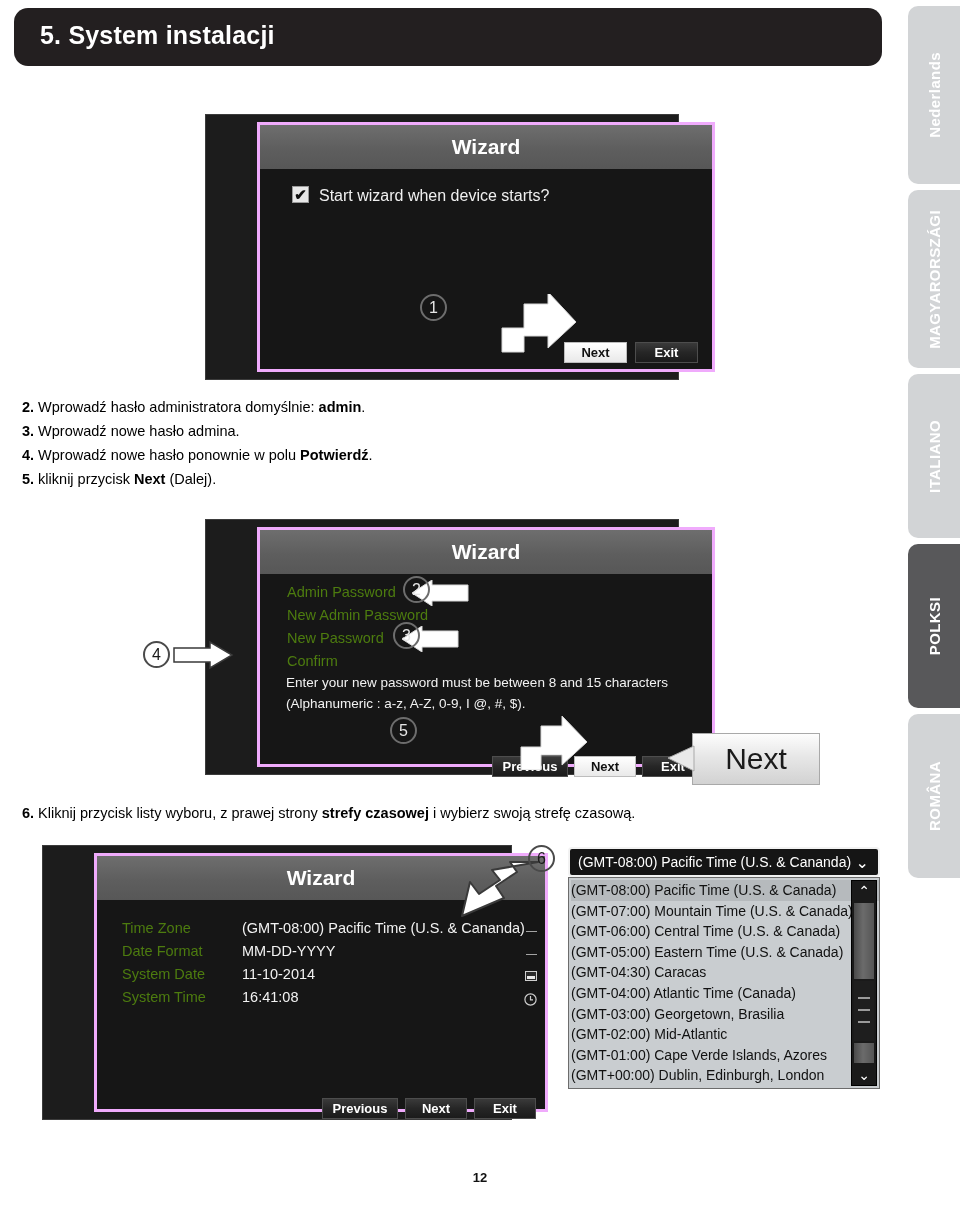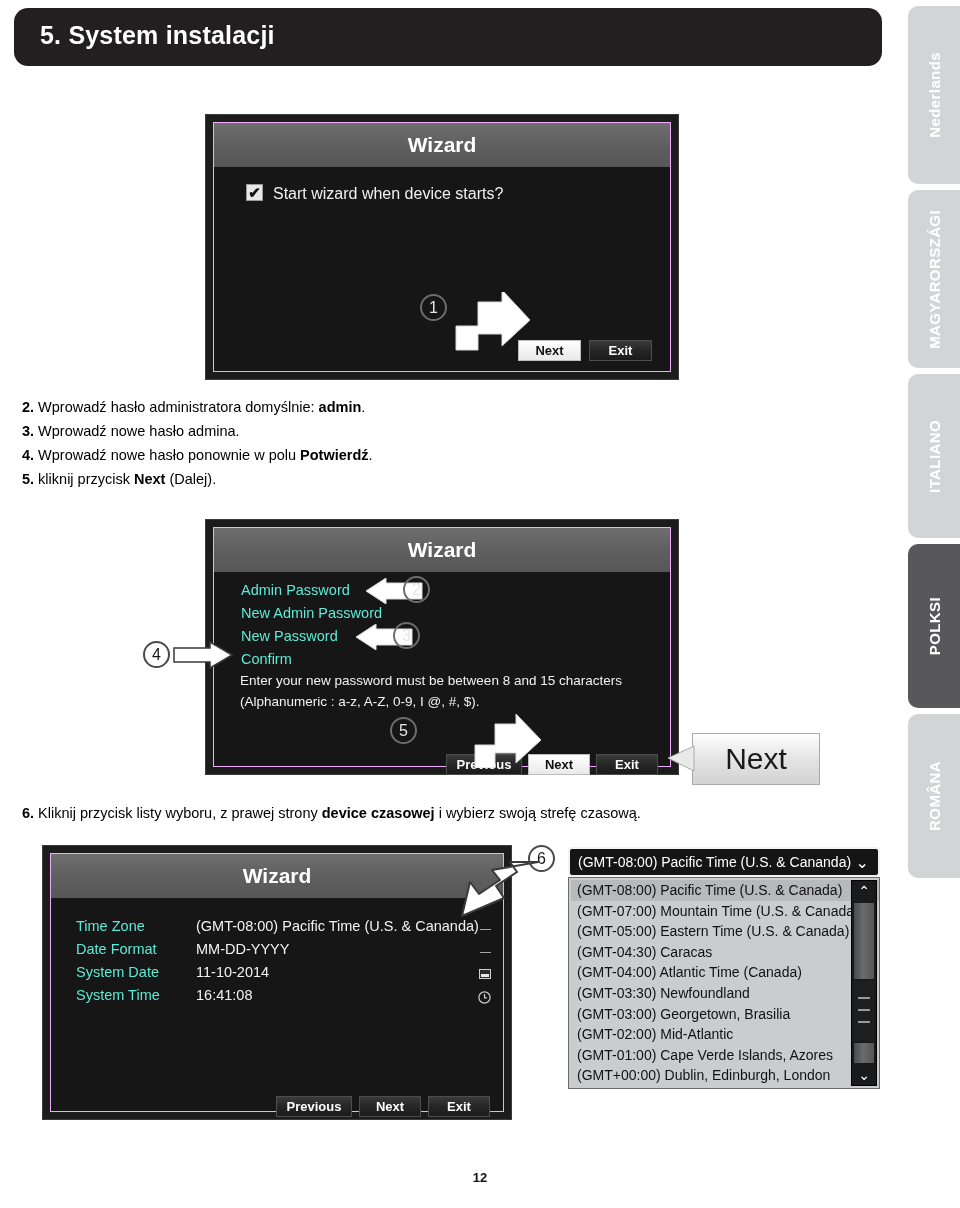--- a/index.html
+++ b/index.html
@@ -29,21 +29,21 @@
   .instr b { font-weight:bold; }
   .instr .num { font-weight:bold; }
 
   
   .nvr {
     position:absolute; background:#1c1c1c;
     border:1px solid #3b3b3b;
     padding:7px;
   }
   .nvr-inner { position:relative; width:100%; height:100%;
-    background:#1a1a1a; border:1px solid #f0abfc; }
+    background:#1a1a1a; border:3px solid #f0abfc;margin-left:44px; }
   .nvr-titlebar {
     height:44px; width:100%;
     background:linear-gradient(to bottom,#6e6e6e 0%, #5e5e5e 55%, #575757 100%);
     display:flex; align-items:center; justify-content:center;
   }
   .nvr-titlebar span { color:#ffffff; font-size:21px; font-weight:bold; }
   .nvr-body { position:relative; width:100%; height:calc(100% - 44px); background:#161616; }
 
   
   .nvrbtn {
@@ -61,21 +61,21 @@
   
   .cb {
     position:absolute; width:17px; height:17px;
     background:#e8e8e8; border:1px solid #9a9a9a;
     display:flex; align-items:center; justify-content:center;
     font-size:15px; color:#111; line-height:1; font-weight:bold;
   }
   .cb-label { position:absolute; color:#f0f0f0; font-size:16px; }
 
   
-  .dimlabel { position:absolute; color:#5eead4; font-size:14.5px; white-space:nowrap;}
+  .dimlabel { position:absolute; color:#4d7c0f; font-size:14.5px; white-space:nowrap;}
   .brightval { position:absolute; color:#f2f2f2; font-size:14.5px; white-space:nowrap;}
   .helptext { position:absolute; color:#f2f2f2; font-size:13.5px; white-space:nowrap;text-align:right;}
 
   
   .rowicon { position:absolute; color:#cfcfcf; font-size:11px; }
 
   
   .circ {
     position:absolute; border-radius:50%;
     border:2px solid #6d6d6d; background:transparent;
@@ -106,21 +106,21 @@
   }
   .dd-head .dd-text { color:#ffffff; font-size:14px; padding-left:8px; }
   .dd-head .dd-chev { position:absolute; right:9px; top:4px; color:#ffffff; font-size:16px; }
   .dd-list {
     position:absolute; left:0; top:30px; width:100%;
     background:#c9cdd0; border:1px solid #6c6c6c;
     padding:2px 0 2px 2px;
   }
   .dd-item {
     height:20.6px; line-height:20.6px;
-    font-size:14px; color:#111; padding-left:6px; white-space:nowrap;
+    font-size:14px; color:#111; white-space:nowrap;
   }
   .dd-item.sel { background:#b6babd; }
   .dd-scroll {
     position:absolute; right:2px; top:2px; width:26px; bottom:2px;
     background:#1a1a1a; border:1px solid #000;
   }
   .dd-arrowbtn {
     position:absolute; left:0; width:100%; height:20px;
     color:#ffffff; font-size:14px; display:flex; align-items:center; justify-content:center;
   }
@@ -239,21 +239,21 @@
   </svg>
 
   <div class="bubble" style="left:692px; top:733px; width:128px; height:52px;">
     <span>Next</span>
   </div>
   <svg class="bubble-tail" style="left:666px; top:745px;" width="30" height="28" viewBox="0 0 30 28">
     <path d="M28,1 L2,13 L28,26 Z" fill="#e9e9e9" stroke="#a9a9a9" stroke-width="1"></path>
   </svg>
 
   <div class="instr" style="left:22px; top:805px;">
-    <span class="num">6.</span><span> Kliknij przycisk listy wyboru, z prawej strony </span><b>device czasowej</b><span> i wybierz swoją strefę czasową.</span>
+    <span class="num">6.</span><span> Kliknij przycisk listy wyboru, z prawej strony </span><b>strefy czasowej</b><span> i wybierz swoją strefę czasową.</span>
   </div>
 
   <div class="nvr" style="left:42px; top:845px; width:470px; height:275px;">
     <div class="nvr-inner">
       <div class="nvr-titlebar">
         <span>Wizard</span>
       </div>
       <div class="nvr-body">
 
         <div class="dimlabel" style="left:25px; top:20px;">Time Zone</div>
@@ -291,24 +291,24 @@
 
   <div class="dd-wrap" style="left:568px; top:847px; width:312px;">
     <div class="dd-head">
       <div class="dd-text">(GMT-08:00) Pacific Time (U.S. &amp; Cananda)</div>
       <div class="dd-chev">⌄</div>
     </div>
     <div class="dd-list" id="dd-list">
 
       <div class="dd-item sel">(GMT-08:00) Pacific Time (U.S. &amp; Canada)</div>
         <div class="dd-item">(GMT-07:00) Mountain Time (U.S. &amp; Canada)</div>
+        <div class="dd-item">(GMT-06:00) Central Time (U.S. &amp; Canada)</div>
         <div class="dd-item">(GMT-05:00) Eastern Time (U.S. &amp; Canada)</div>
         <div class="dd-item">(GMT-04:30) Caracas</div>
         <div class="dd-item">(GMT-04:00) Atlantic Time (Canada)</div>
-        <div class="dd-item">(GMT-03:30) Newfoundland</div>
         <div class="dd-item">(GMT-03:00) Georgetown, Brasilia</div>
         <div class="dd-item">(GMT-02:00) Mid-Atlantic</div>
         <div class="dd-item">(GMT-01:00) Cape Verde Islands, Azores</div>
         <div class="dd-item">(GMT+00:00) Dublin, Edinburgh, London</div>
         <div class="dd-scroll">
         <div class="dd-arrowbtn" style="top:0;">⌃</div>
         <div class="dd-thumb" style="top:22px; height:76px;"></div>
         <div class="dd-thumb" style="top:100px; height:60px; background:#1e1e1e;">
           <div class="dd-grip" style="top:16px;"></div>
           <div class="dd-grip" style="top:28px;"></div>

